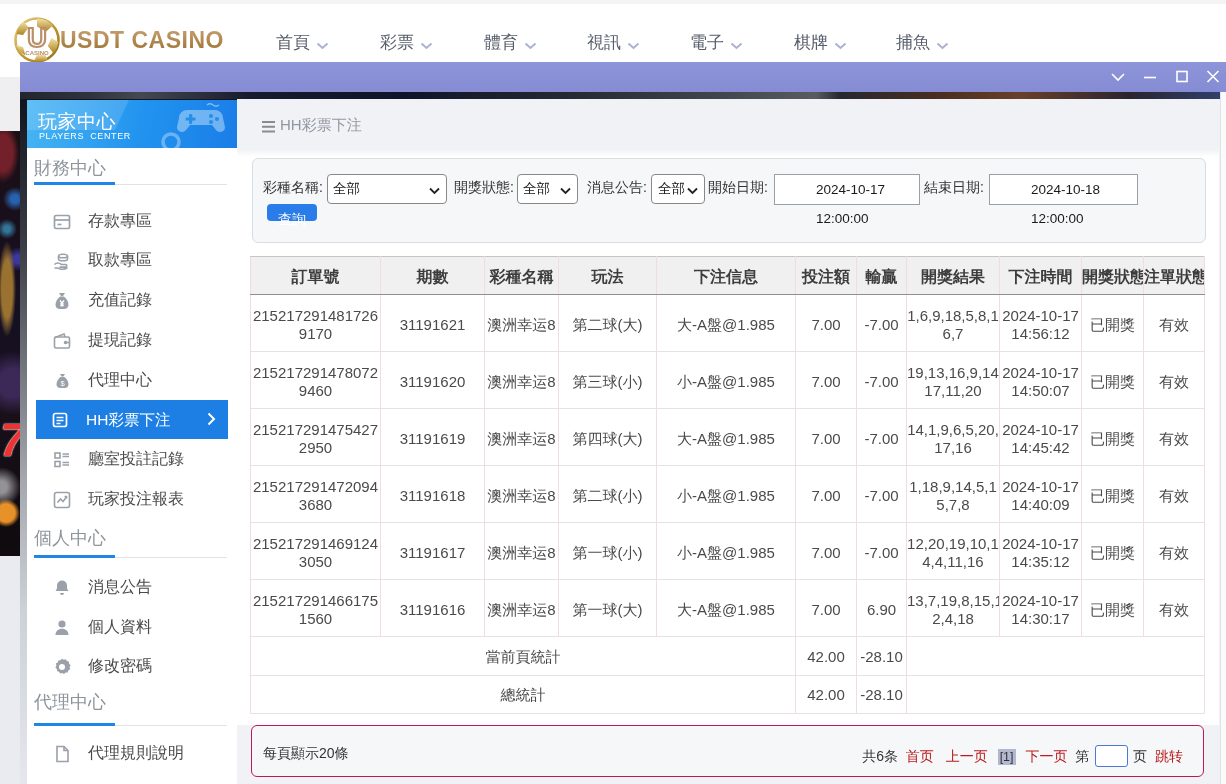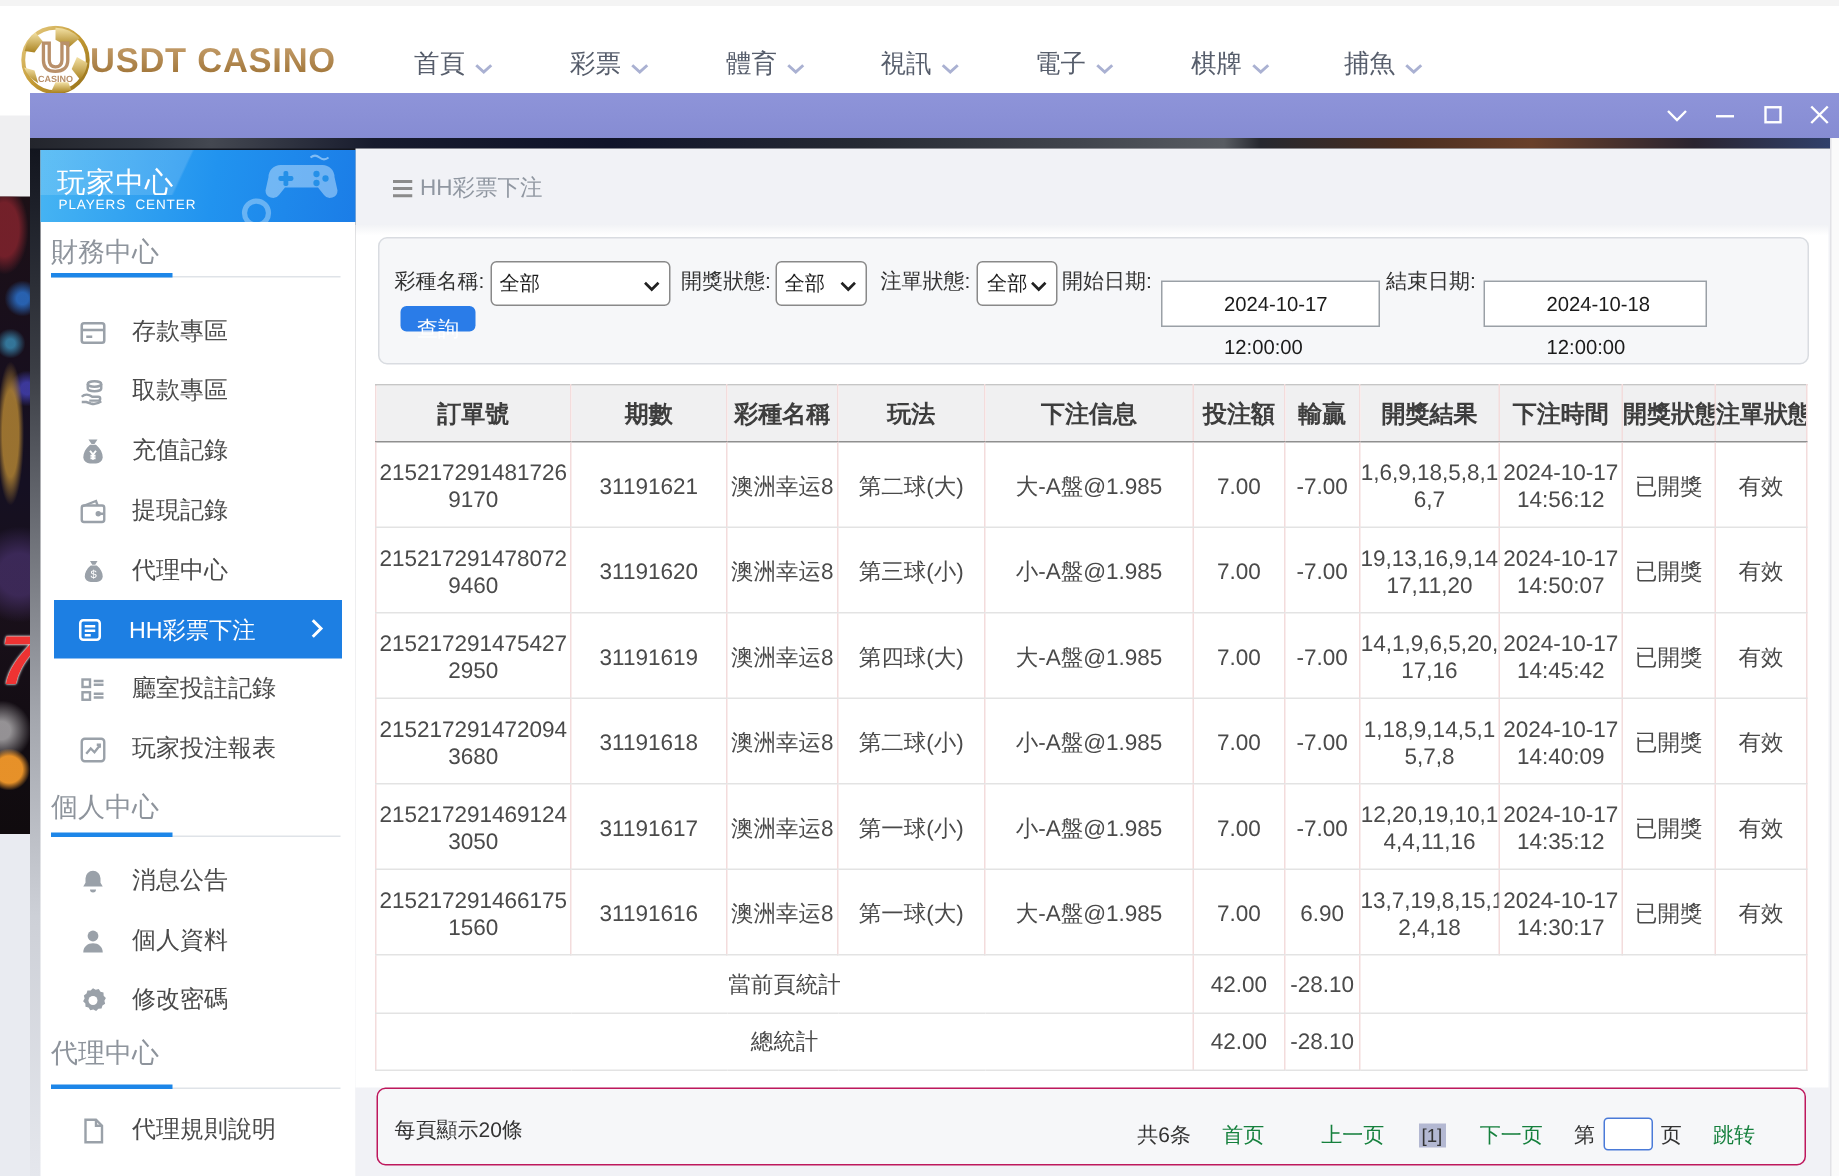--- a/index.html
+++ b/index.html
@@ -74,30 +74,30 @@
 #tblwrap { left:13px; top:194px; width:1069px; }
 table { border-collapse:collapse; table-layout:fixed; width:954px; font-size:15px; color:#4a4a4a; }
 td, th { border-left:1px solid #f3dcdc; border-right:1px solid #f3dcdc; border-top:1px solid #e3e3e3; border-bottom:1px solid #e3e3e3; text-align:center; padding:0; line-height:18px; overflow:hidden; white-space:nowrap; }
 thead th { background:#f0f0f1; border-top:1px solid #c6c6c6; border-bottom:1.5px solid #8f8f8f; color:#3d3d3d; height:38px; padding-top:2px; font-weight:bold; font-size:16px; }
 tbody td { height:57px; background:#fff; padding-top:4px; }
 tr.sum td { height:38.5px; background:#fff; padding-top:2px; }
 
 
 #pager { left:14px; top:626px; width:953px; height:52px; background:#f6f7f9; border:1px solid #be185d; border-radius:6px; }
 #pagright { right:16px; top:19px; font-size:14px; color:#333; white-space:nowrap; }
-#pagright a { color:#15803d; margin:0 17px; }
+#pagright a { color:#b91c1c; margin:0 4px; }
 #pgcur { background:#b3b8d2; color:#333; padding:1px 2px; margin:0 2px; font-size:12.5px; }
 #pginp { display:inline-block; width:33px; height:22px; background:#fff; border:1.5px solid #4a7ad8; border-radius:3px; vertical-align:-6px; margin:0 1.5px; }
 #crumb { left:43px; top:17px; font-size:15px; color:#9097a1; }
 #crumbic { left:25px; top:19.5px; }
 #filter { left:15px; top:59px; }
 #tblwrap { left:13px; top:157px; }
 .flab { top:15px; }
 .fsel { top:15px; }
-.finp { top:28px;padding-left:41px; }
+.finp { top:15px;padding-left:41px; }
 #qbtn { top:45px; }
 </style>
 </head>
 <body>
 <div id="page">
   <div class="abs" id="topstrip"></div>
   <div class="abs" id="hdr"></div>
   <div class="abs" id="grayband"></div>
   <div class="abs" id="bgimg"></div>
   <div class="abs" id="bgseven">7</div>
@@ -352,21 +352,21 @@
 
       <div class="abs" id="filter">
         <div class="abs flab" style="left:10px">彩種名稱:</div>
         <div class="abs fsel" style="left:74px; width:120px;">全部<svg width="11" height="8" viewBox="0 0 11 8">
               <path d="M1 1.5 L5.5 6 L10 1.5" fill="none" stroke="#222" stroke-width="1.8"></path>
             </svg></div>
         <div class="abs flab" style="left:201px">開獎狀態:</div>
         <div class="abs fsel" style="left:264px; width:61px;">全部<svg width="11" height="8" viewBox="0 0 11 8">
               <path d="M1 1.5 L5.5 6 L10 1.5" fill="none" stroke="#222" stroke-width="1.8"></path>
             </svg></div>
-        <div class="abs flab" style="left:334px">注單狀態:</div>
+        <div class="abs flab" style="left:334px">消息公告:</div>
         <div class="abs fsel" style="left:398px; width:54px; padding-left:6px;">全部<svg width="11" height="8" viewBox="0 0 11 8">
               <path d="M1 1.5 L5.5 6 L10 1.5" fill="none" stroke="#222" stroke-width="1.8"></path>
             </svg></div>
         <div class="abs flab" style="left:455px">開始日期:</div>
         <div class="abs finp" style="left:521px; width:146px;">2024-10-17 12:00:00</div>
         <div class="abs flab" style="left:671px">結束日期:</div>
         <div class="abs finp" style="left:736px; width:149px;">2024-10-18 12:00:00</div>
         <div class="abs" id="qbtn">查詢</div>
       </div>
 

